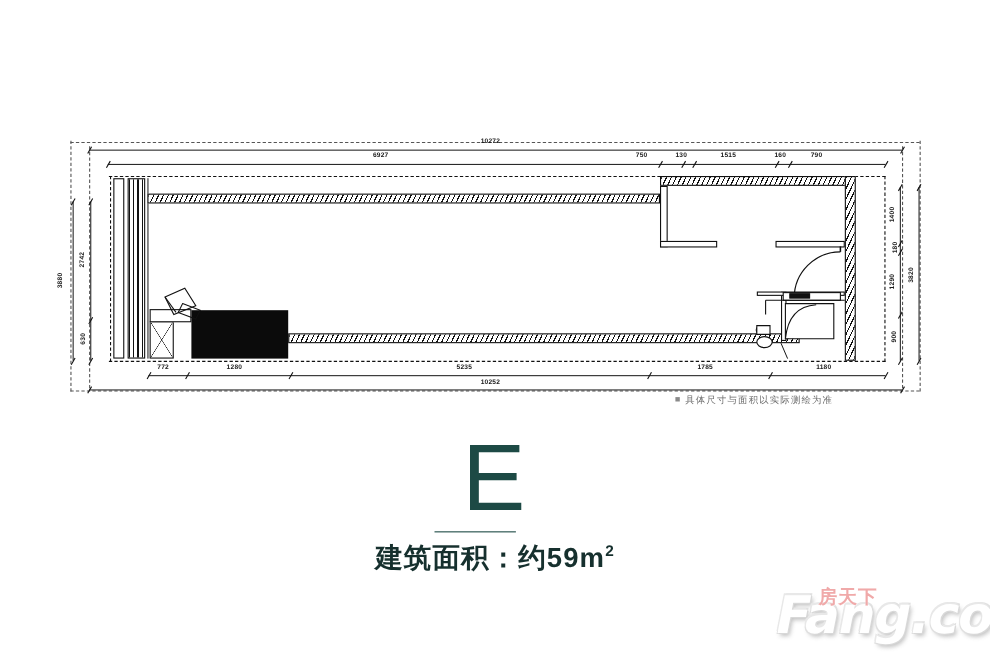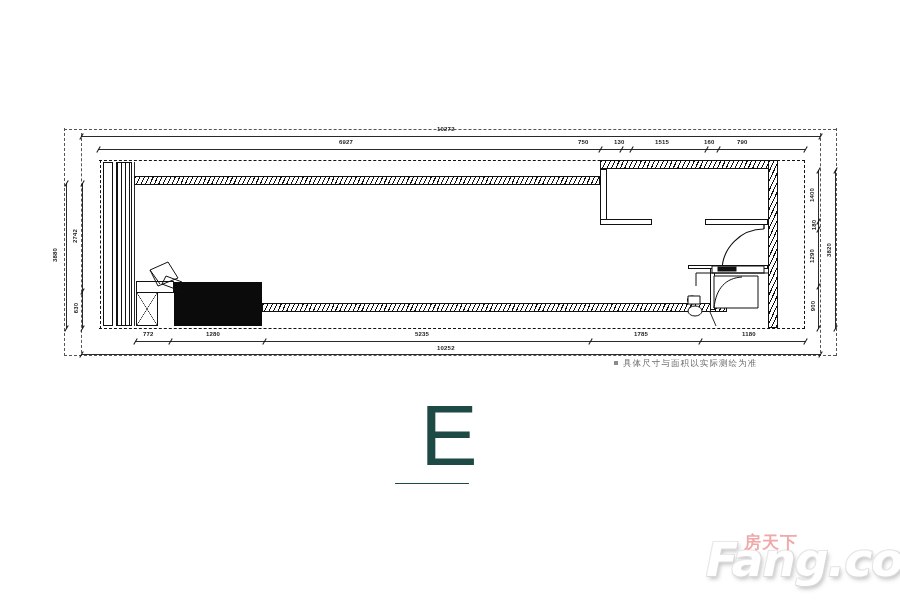--- a/index.html
+++ b/index.html
@@ -237,19 +237,22 @@
       <path d="M710 312 L716 326" stroke-width="0.9"></path>
     </g>
   </svg>
 
   <div class="note">
     <span class="bullet"></span><span>具体尺寸与面积以实际测绘为准</span>
   </div>
 
   <div class="plan-title" id="planTitle">E</div>
   <div id="titleRule"></div>
+  <div class="plan-title" id="planArea">
+    <span>建筑面积：约59m</span><span class="sup">2</span>
+  </div>
 
   <div class="wm">
     <div class="wm-text">Fang.com</div>
     <div class="wm-cn">房天下</div>
   </div>
 
 </div>
 
 </body></html>

